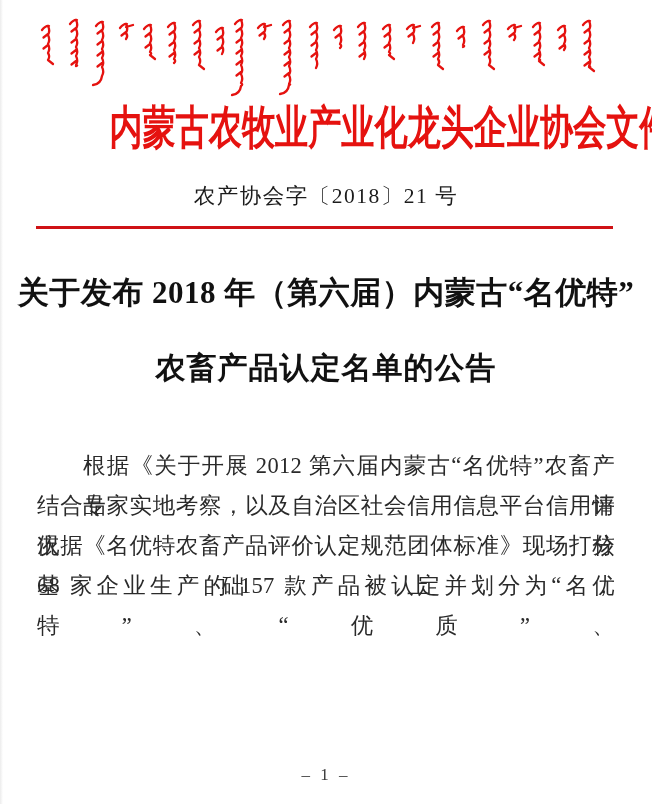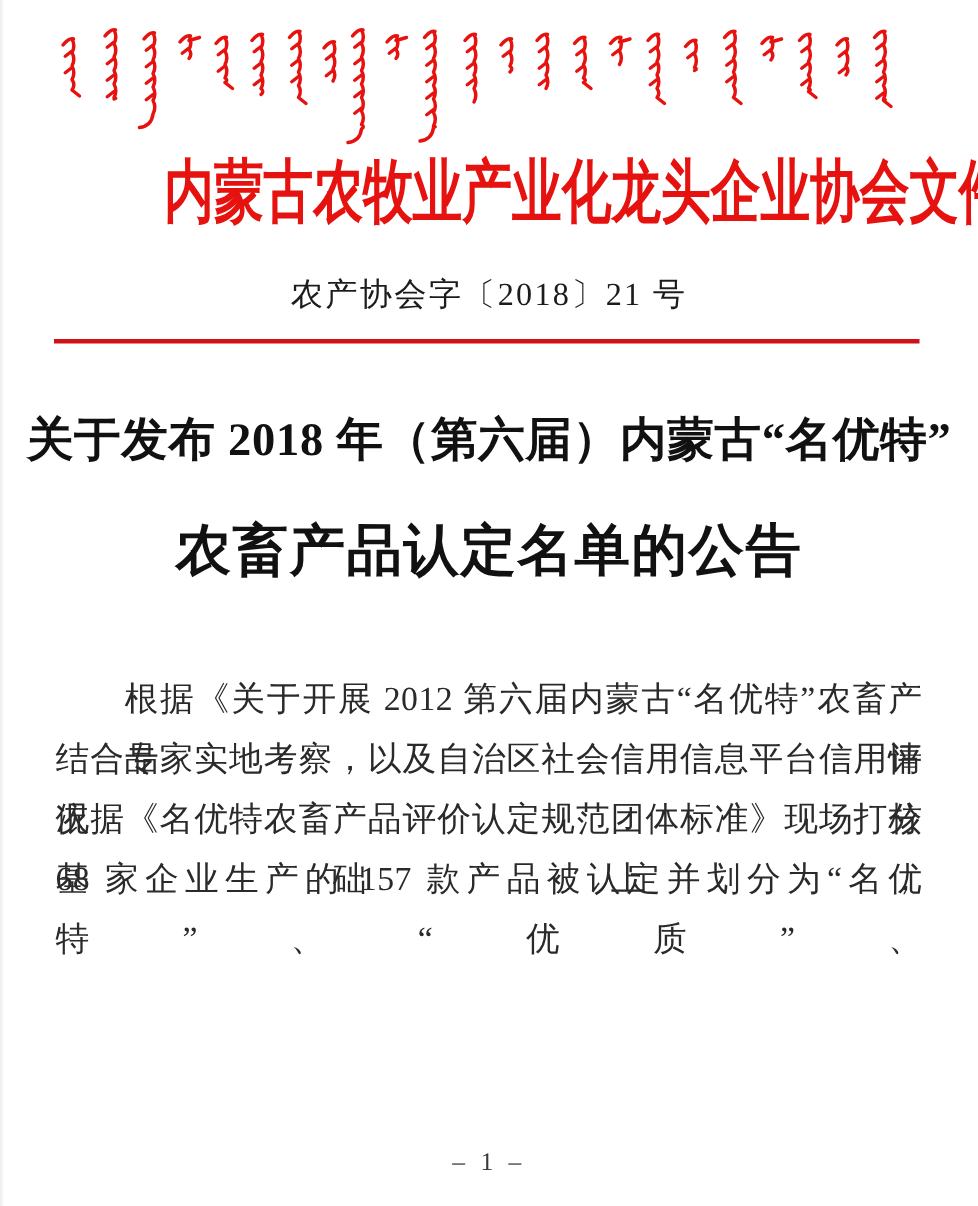--- a/index.html
+++ b/index.html
@@ -60,21 +60,21 @@
   
   .doc-title-1{
     position:absolute;top:272px;left:0;width:652px;
     text-align:center;font-weight:bold;color:#111;
     font-size:31px;line-height:42px;letter-spacing:.5px;
     white-space:nowrap;
   }
   .doc-title-2{
     position:absolute;top:348px;left:0;width:652px;
     text-align:center;font-weight:bold;color:#111;
-    font-size:37px;line-height:40px;letter-spacing:1px;
+    font-size:30px;line-height:40px;letter-spacing:1px;
   }
   
   .body-text{
     position:absolute;top:446px;left:37px;width:578px;
     color:var(--body-ink);
   }
   .body-line{
     height:40px;line-height:40px;
     font-size:22.5px;
     letter-spacing:.3px;

